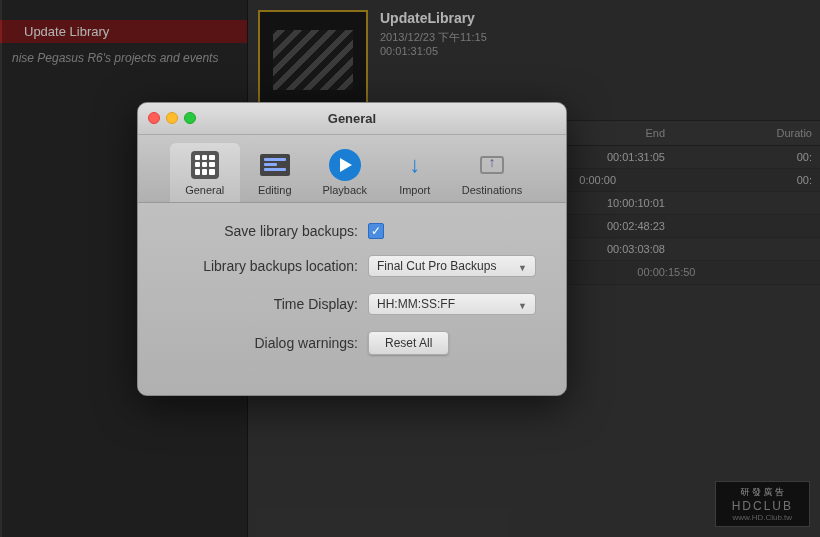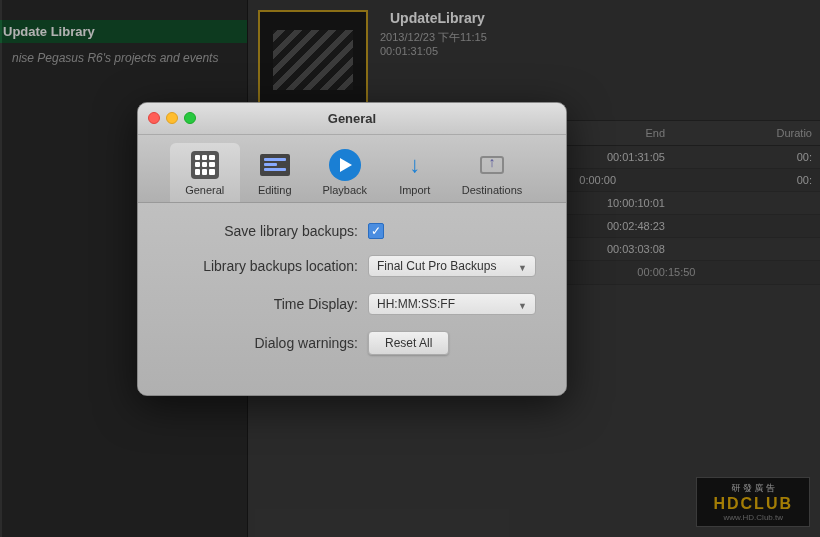--- a/index.html
+++ b/index.html
@@ -26,23 +26,23 @@
     .sidebar {
       width: 248px;
       background: #2c2c2c;
       height: 100%;
       border-right: 1px solid #1a1a1a;
       padding-top: 20px;
     }
     .sidebar-title {
       color: #fff;
       font-size: 13px;
-      font-weight: bold;
-      padding: 4px 3px;
-      background: #14532d;
+      font-weight: normal;
+      padding: 4px 24px;
+      background: #7f1d1d;
       margin-bottom: 4px;
     }
     .sidebar-subtitle {
       color: #aaa;
       font-size: 12px;
       padding: 4px 12px;
       font-style: italic;
     }
 
     
@@ -93,21 +93,20 @@
 
     .library-info {
       color: #ddd;
       font-size: 12px;
     }
     .library-info .lib-name {
       font-size: 14px;
       font-weight: bold;
       color: #fff;
       margin-bottom: 4px;
-      margin-left: 10px;
     }
     .library-info .lib-date {
       color: #aaa;
       font-size: 11px;
     }
     .library-info .lib-duration {
       color: #aaa;
       font-size: 11px;
     }
 
@@ -400,23 +399,23 @@
       padding: 4px 16px;
       z-index: 1;
     }
     .watermark-text {
       color: #ccc;
       font-size: 9px;
       text-align: center;
       line-height: 1.4;
     }
     .watermark-logo {
-      color: #eab308;
-      font-size: 16px;
-      font-weight: bold;
+      color: #a3a3a3;
+      font-size: 12px;
+      font-weight: normal;
       text-align: center;
       letter-spacing: 2px;
     }
     .watermark-url {
       color: #888;
       font-size: 8px;
       text-align: center;
     }
 
     

